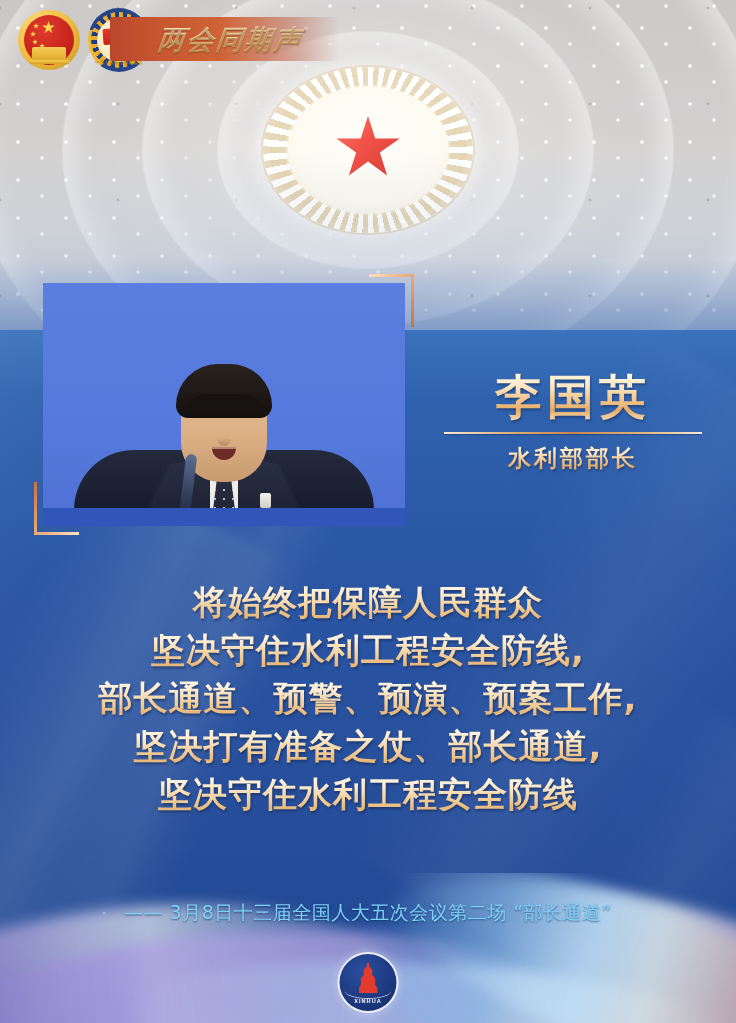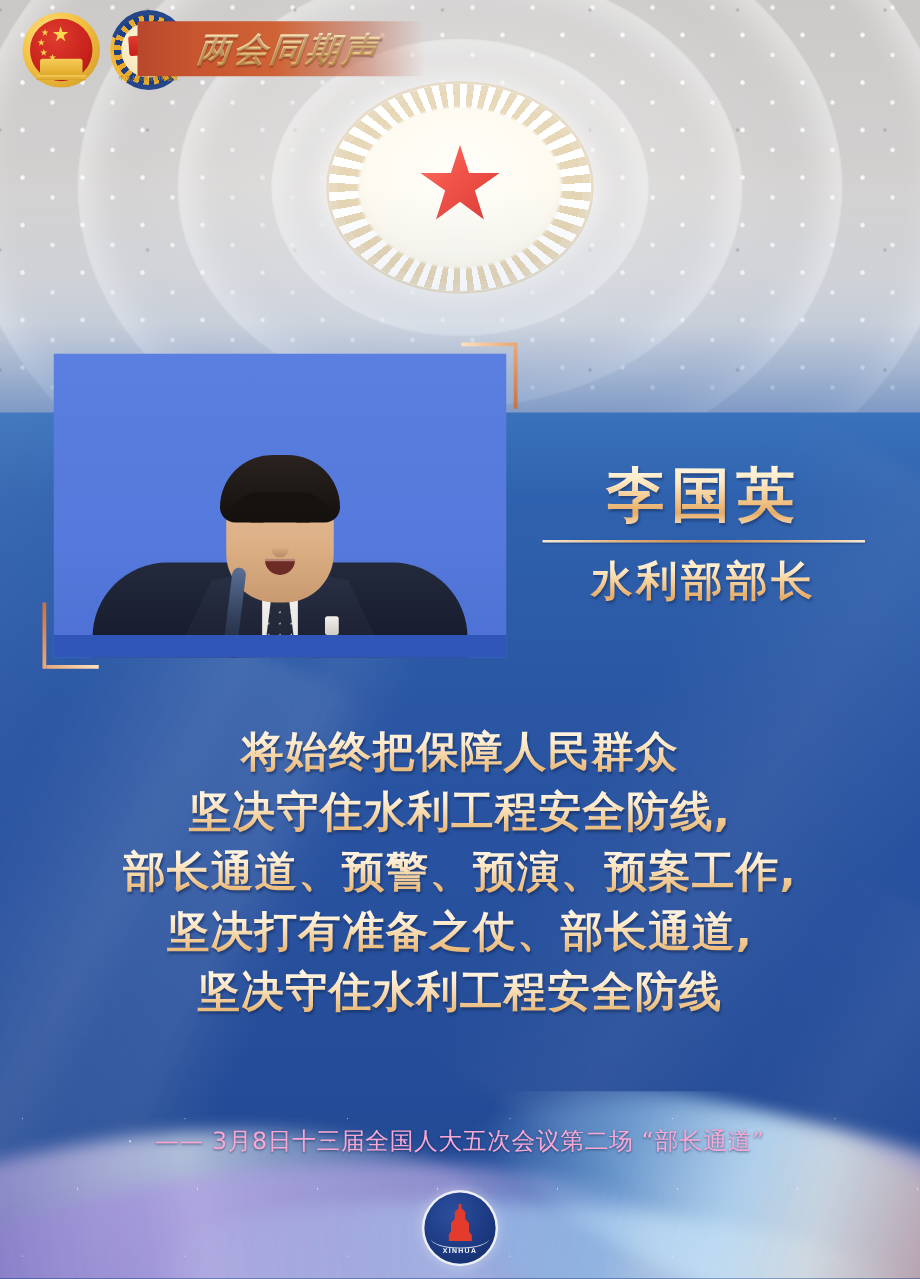--- a/index.html
+++ b/index.html
@@ -251,57 +251,57 @@
   
   .corner{position:absolute;z-index:6;}
   .corner.tr{right:-9px;top:-9px;width:42px;height:50px;
     border-top:3px solid;border-right:3px solid;
     border-image:linear-gradient(135deg,#ffe3c2 0%,#e9a978 45%,#c9703e 100%) 1;}
   .corner.bl{left:-9px;bottom:-9px;width:42px;height:50px;
     border-bottom:3px solid;border-left:3px solid;
     border-image:linear-gradient(315deg,#ffe3c2 0%,#e9a978 45%,#c9703e 100%) 1;}
 
   
-  .name-block{position:absolute;left:420px;top:372px;width:286px;z-index:6;text-align:center;}
+  .name-block{position:absolute;left:430px;top:372px;width:286px;z-index:6;text-align:center;}
   .gold-text{
     font-family:"DejaVu Sans","Liberation Sans",sans-serif;
     font-weight:bold;
     background:linear-gradient(180deg,#fff6e2 0%,#ffe9c4 28%,#f2c488 58%,#e6ab66 78%,#f7ddb2 100%);
     -webkit-background-clip:text;background-clip:text;
     -webkit-text-fill-color:transparent;
     filter:drop-shadow(1px 2px 1px rgba(22,48,96,.55));
   }
   .person-name{font-size:47px;letter-spacing:5px;line-height:1.05;}
   .name-divider{
     margin:11px auto 9px auto;width:258px;height:2px;
     background:linear-gradient(90deg,#f7e9d4 0%,#e2b079 25%,#c8854b 50%,#e2b079 75%,#f7e9d4 100%);
     box-shadow:0 1px 1px rgba(20,45,90,.45);
   }
-  .person-title{font-size:33px;letter-spacing:3px;}
+  .person-title{font-size:23px;letter-spacing:3px;}
 
   
   .quote{position:absolute;left:0;top:578px;width:736px;z-index:6;text-align:center;}
   .quote-line{
     font-family:"DejaVu Sans","Liberation Sans",sans-serif;
     font-weight:bold;
     font-size:34px;
     line-height:48px;
     letter-spacing:1px;
     background:linear-gradient(180deg,#fffaf0 0%,#ffeed4 30%,#f3cf9b 60%,#e9b777 82%,#fbe6c6 100%);
     -webkit-background-clip:text;background-clip:text;
     -webkit-text-fill-color:transparent;
     filter:drop-shadow(1.5px 2.5px 1px rgba(18,42,90,.6));
     white-space:nowrap;
   }
 
   
   .caption{
     position:absolute;left:0;top:900px;width:736px;z-index:6;text-align:center;
     font-family:"DejaVu Sans","Liberation Sans",sans-serif;
-    font-size:19px;color:#f9a8d4;letter-spacing:.5px;white-space:nowrap;
+    font-size:19px;color:#7dd3fc;letter-spacing:.5px;white-space:nowrap;
     text-shadow:0 1px 2px rgba(10,32,72,.6);
   }
 
   
   .bottom{position:absolute;left:0;bottom:0;width:736px;height:150px;z-index:4;overflow:hidden;}
   .rib{position:absolute;border-radius:50%;filter:blur(7px);opacity:.85;}
   .rib.p1{left:-220px;bottom:-120px;width:620px;height:230px;
     background:linear-gradient(90deg,rgba(255,255,255,0) 0%,rgba(212,160,235,.55) 30%,rgba(255,255,255,.75) 62%,rgba(150,190,255,0) 100%);
     transform:rotate(-9deg);}
   .rib.p2{left:-120px;bottom:-160px;width:700px;height:250px;

